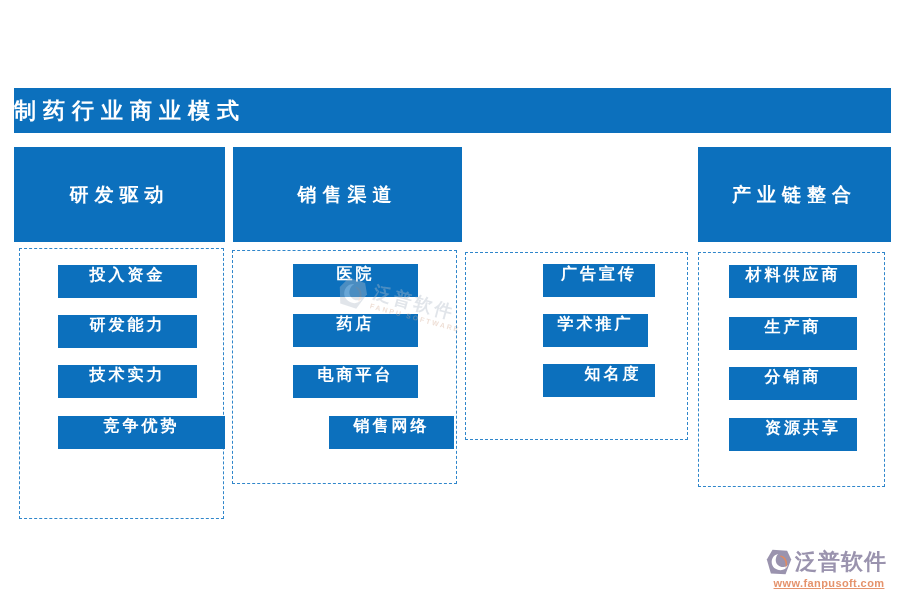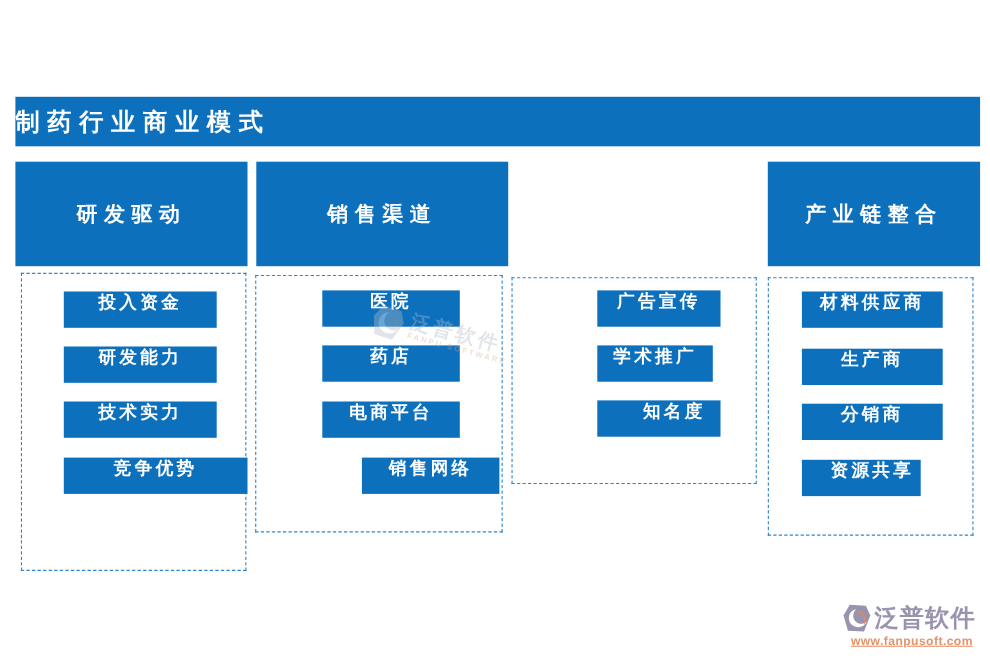--- a/index.html
+++ b/index.html
@@ -116,21 +116,21 @@
   <div class="dashed-box" style="left:698px;top:252px;width:187px;height:235px;">
     <div class="item-box" style="left:30px;top:12px;width:128px;">
         <span>材料供应商</span>
       </div>
     <div class="item-box" style="left:30px;top:64px;width:128px;">
         <span>生产商</span>
       </div>
     <div class="item-box" style="left:30px;top:114px;width:128px;">
         <span>分销商</span>
       </div>
-    <div class="item-box" style="left:30px;top:165px;width:108px;padding-left:20px;">
+    <div class="item-box" style="left:30px;top:165px;width:128px;padding-left:20px;">
         <span>资源共享</span>
       </div>
   </div>
 
   <div class="watermark">
     <span>
       <svg width="30" height="32" viewBox="0 0 32 32" aria-hidden="true">
         <path d="M8 1 L26 2 L31 13 L24 31 L6 30 L1 13 Z" fill="#b3bdca"></path>
         <path d="M15 6 C10 7 7 11 7 16 C7 22 12 26 18 26 C22 26 25 24 27 20 C23 23 18 23 15 20 C11 17 11 10 15 6 Z" fill="#ffffff"></path>
         <path d="M18 8 C23 9 26 13 26 18 C26 20 25 22 24 23 C25 15 22 11 17 9 Z" fill="#dfb49d"></path>

